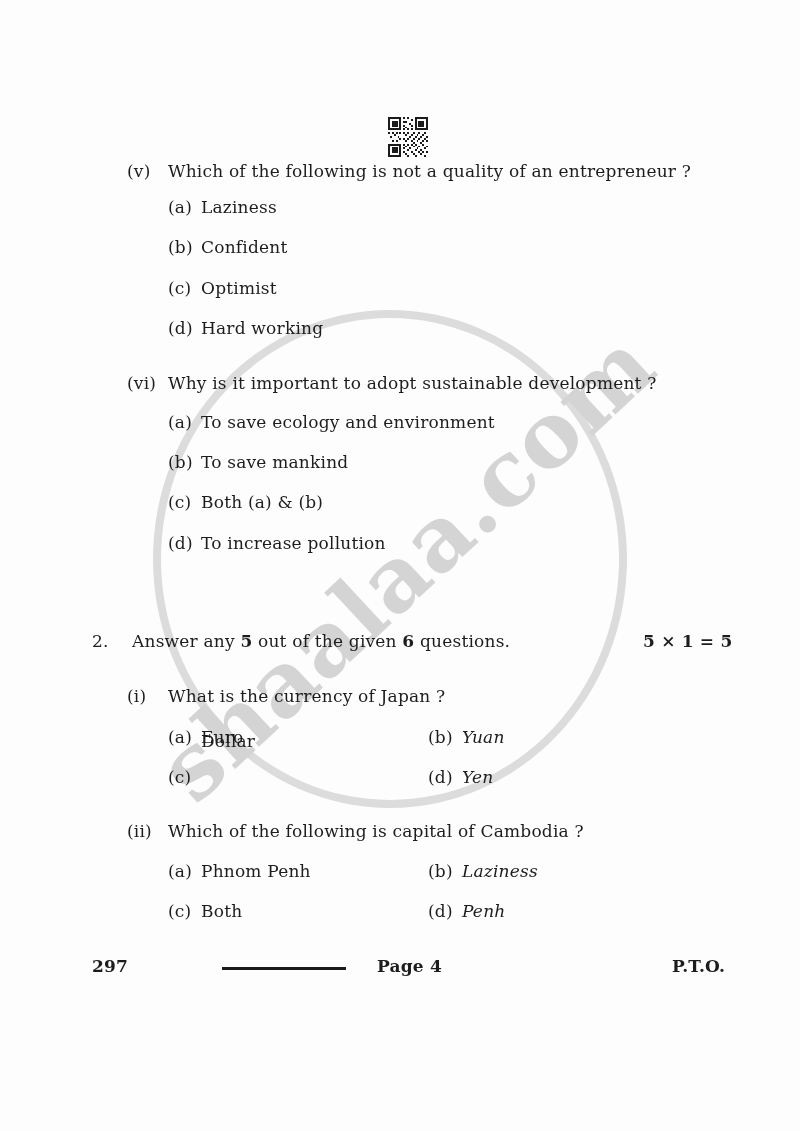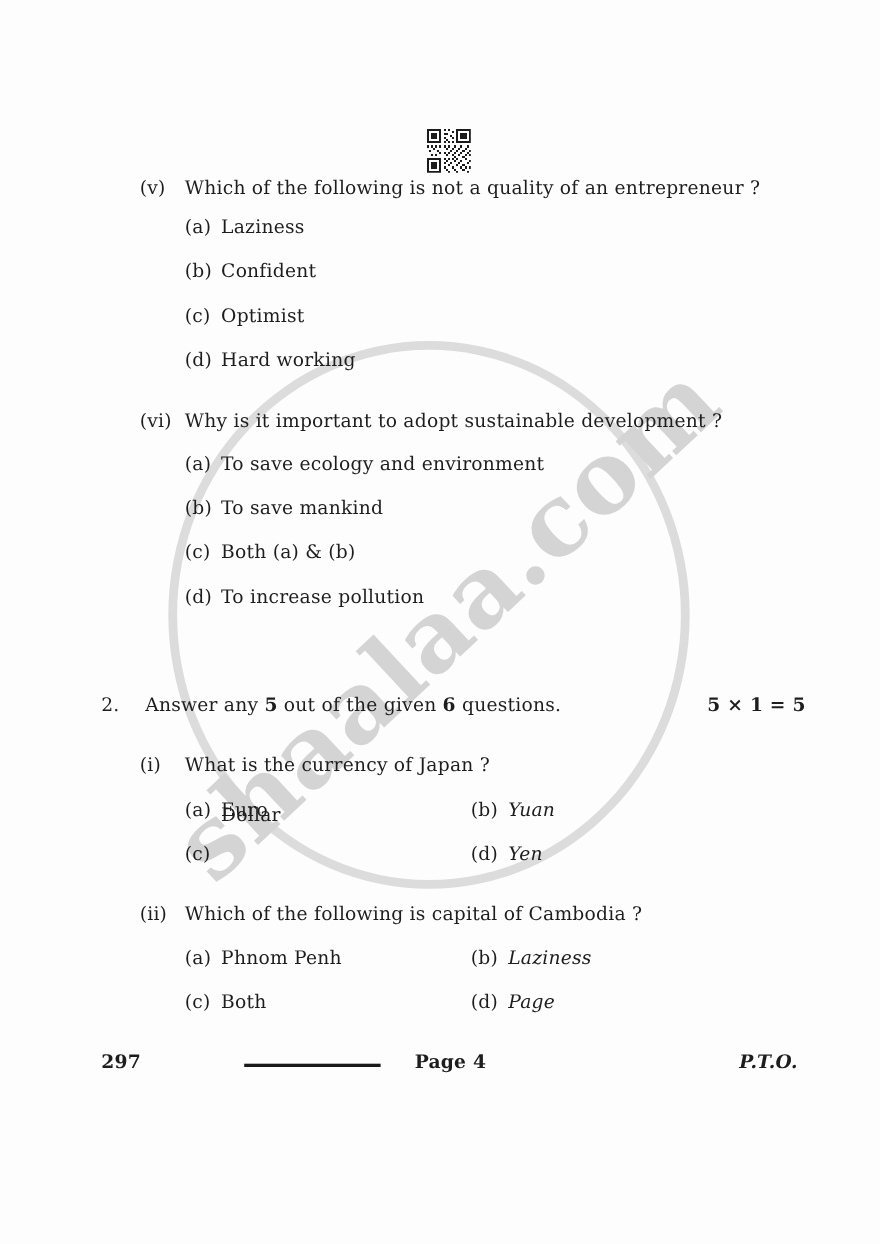--- a/index.html
+++ b/index.html
@@ -3,21 +3,21 @@
 <meta charset="utf-8">
 <style>
   html,body{margin:0;padding:0;background:#ffffff;}
   .page{
     position:relative;width:800px;height:1131px;background:#fdfdfd;
     overflow:hidden;font-family:"DejaVu Serif",serif;color:#1d1d1d;
   }
   .abs{position:absolute;white-space:nowrap;}
   .txt{font-size:17px;line-height:1.25;letter-spacing:.2px;}
   .b{font-weight:bold;}
-  .bi{font-weight:bold;font-style:italic;}
+  .bi{font-weight:bold;}
   
   .wm-ring{
     position:absolute;left:153px;top:310px;width:474px;height:498px;
     box-sizing:border-box;border:8px solid #dcdcdc;border-radius:50%;
     z-index:0;
   }
   .wm-text{
     position:absolute;left:406px;top:566px;
     transform:translate(-50%,-50%) rotate(-43deg);
     font-family:"DejaVu Serif",serif;font-weight:bold;font-size:90px;
@@ -185,21 +185,21 @@
     <span class="abs txt sublabel" style="top:821px">(ii)</span>
     <span class="abs txt subtext" style="top:821px">Which of the following is capital of Cambodia ?</span>
 
     <span class="abs txt olabel" style="top:861px">(a)</span>
     <span class="abs txt otext" style="top:861px">Phnom Penh</span>
     <span class="abs txt olabel2" style="top:861px">(b)</span>
     <span class="abs txt otext2" style="top:861px">Laziness</span>
     <span class="abs txt olabel" style="top:901px">(c)</span>
     <span class="abs txt otext" style="top:901px">Both</span>
     <span class="abs txt olabel2" style="top:901px">(d)</span>
-    <span class="abs txt otext2" style="top:901px">Page</span>
+    <span class="abs txt otext2" style="top:901px">Penh</span>
 
     <span class="abs txt b" style="top:956px;left:92px">297</span>
     <div class="footer-line"></div>
     <span class="abs txt b" style="top:956px;left:377px">Page 4</span>
     <span class="abs txt bi" style="top:956px;left:672px">P.T.O.</span>
   </div>
 
 </div>
 
 </body></html>

